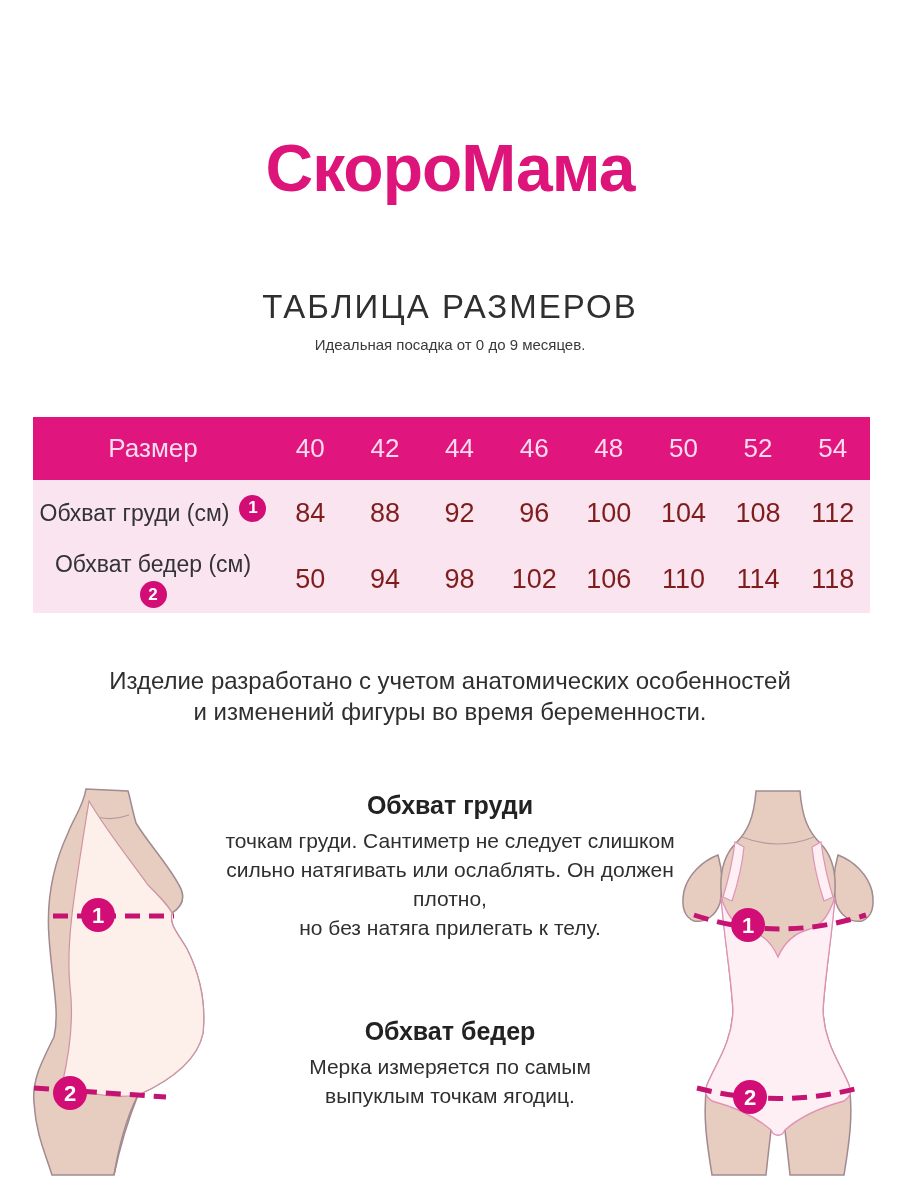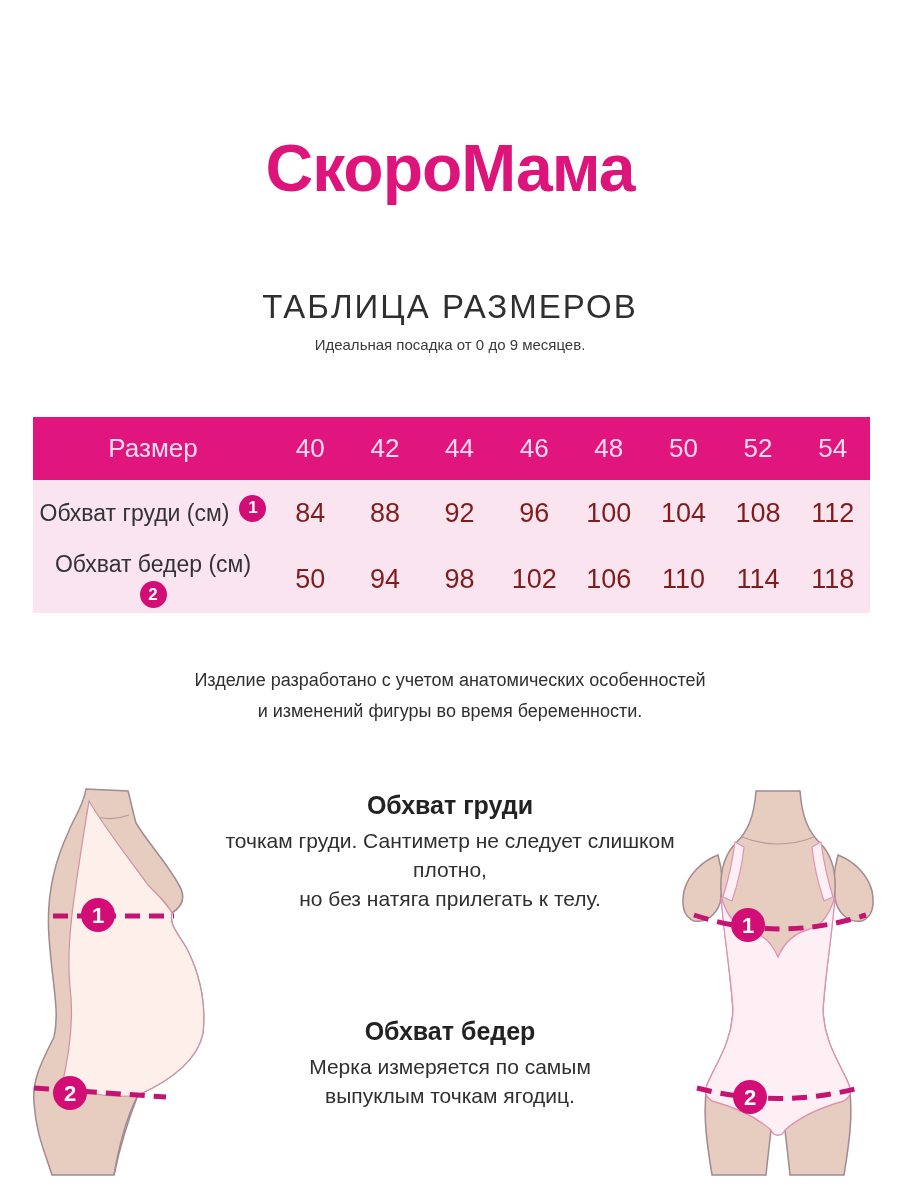--- a/index.html
+++ b/index.html
@@ -60,21 +60,21 @@
     background:#d20d76; color:#fff;
     font-size:17px; font-weight:bold;
   }
   .badge.after { transform:translateY(-5px); }
   .badge.below { margin-top:3px; }
 
   
   .note {
     position:absolute; top:665px; left:0; width:100%;
     text-align:center;
-    font-size:18px; line-height:31px; color:#2f2f2f;
+    font-size:24px; line-height:31px; color:#2f2f2f;
   }
 
   
   .measure { position:absolute; top:785px; left:0; width:900px; height:400px; }
   .figure { position:absolute; top:0; }
   .figure.left  { left:26px;  width:212px; height:395px; }
   .figure.right { left:672px; width:212px; height:395px; }
   .m-block {
     position:absolute; left:50%; transform:translateX(-50%);
     width:520px; text-align:center;
@@ -203,20 +203,21 @@
 
       <path d="M25,303 Q106,324 187,303" fill="none" stroke="#c51371" stroke-width="5" stroke-dasharray="15 9"></path>
       <circle cx="78" cy="312" r="17" fill="#d20d76"></circle>
       <text x="78" y="320" text-anchor="middle" font-size="22" font-weight="bold" fill="#ffffff">2</text>
     </svg>
   </div>
 
   <div class="m-block bust">
     <div class="m-title">Обхват груди</div>
     <div class="m-line">точкам груди. Сантиметр не следует слишком</div>
+    <div class="m-line">сильно натягивать или ослаблять. Он должен</div>
     <div class="m-line">плотно,</div>
     <div class="m-line">но без натяга прилегать к телу.</div>
   </div>
 
   <div class="m-block hips">
     <div class="m-title">Обхват бедер</div>
     <div class="m-line">Мерка измеряется по самым</div>
     <div class="m-line">выпуклым точкам ягодиц.</div>
   </div>
 

